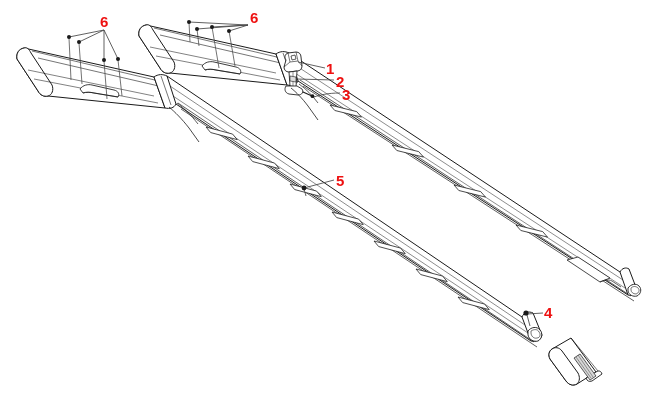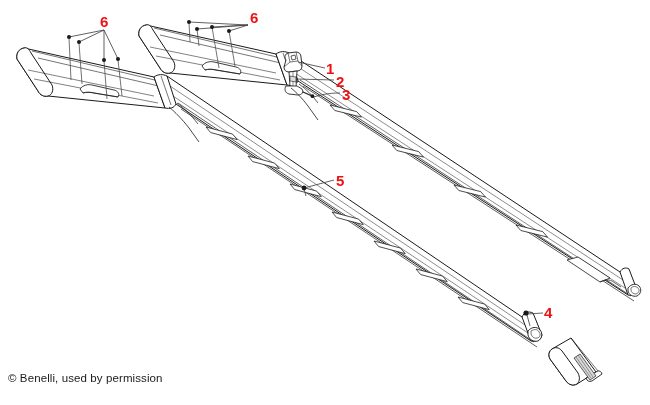--- a/index.html
+++ b/index.html
@@ -282,15 +282,14 @@
     <text class="callout-text" x="100" y="27">6</text>
     <text class="callout-text" x="250" y="23">6</text>
     <text class="callout-text" x="326" y="74">1</text>
     <text class="callout-text" x="336" y="87">2</text>
     <text class="callout-text" x="342" y="100">3</text>
     <text class="callout-text" x="336" y="186">5</text>
     <text class="callout-text" x="544" y="318">4</text>
 
   </svg>
 
-  <div id="credit-line">© Benelli, used by permission</div>
 
 </div>
 
 </body></html>

